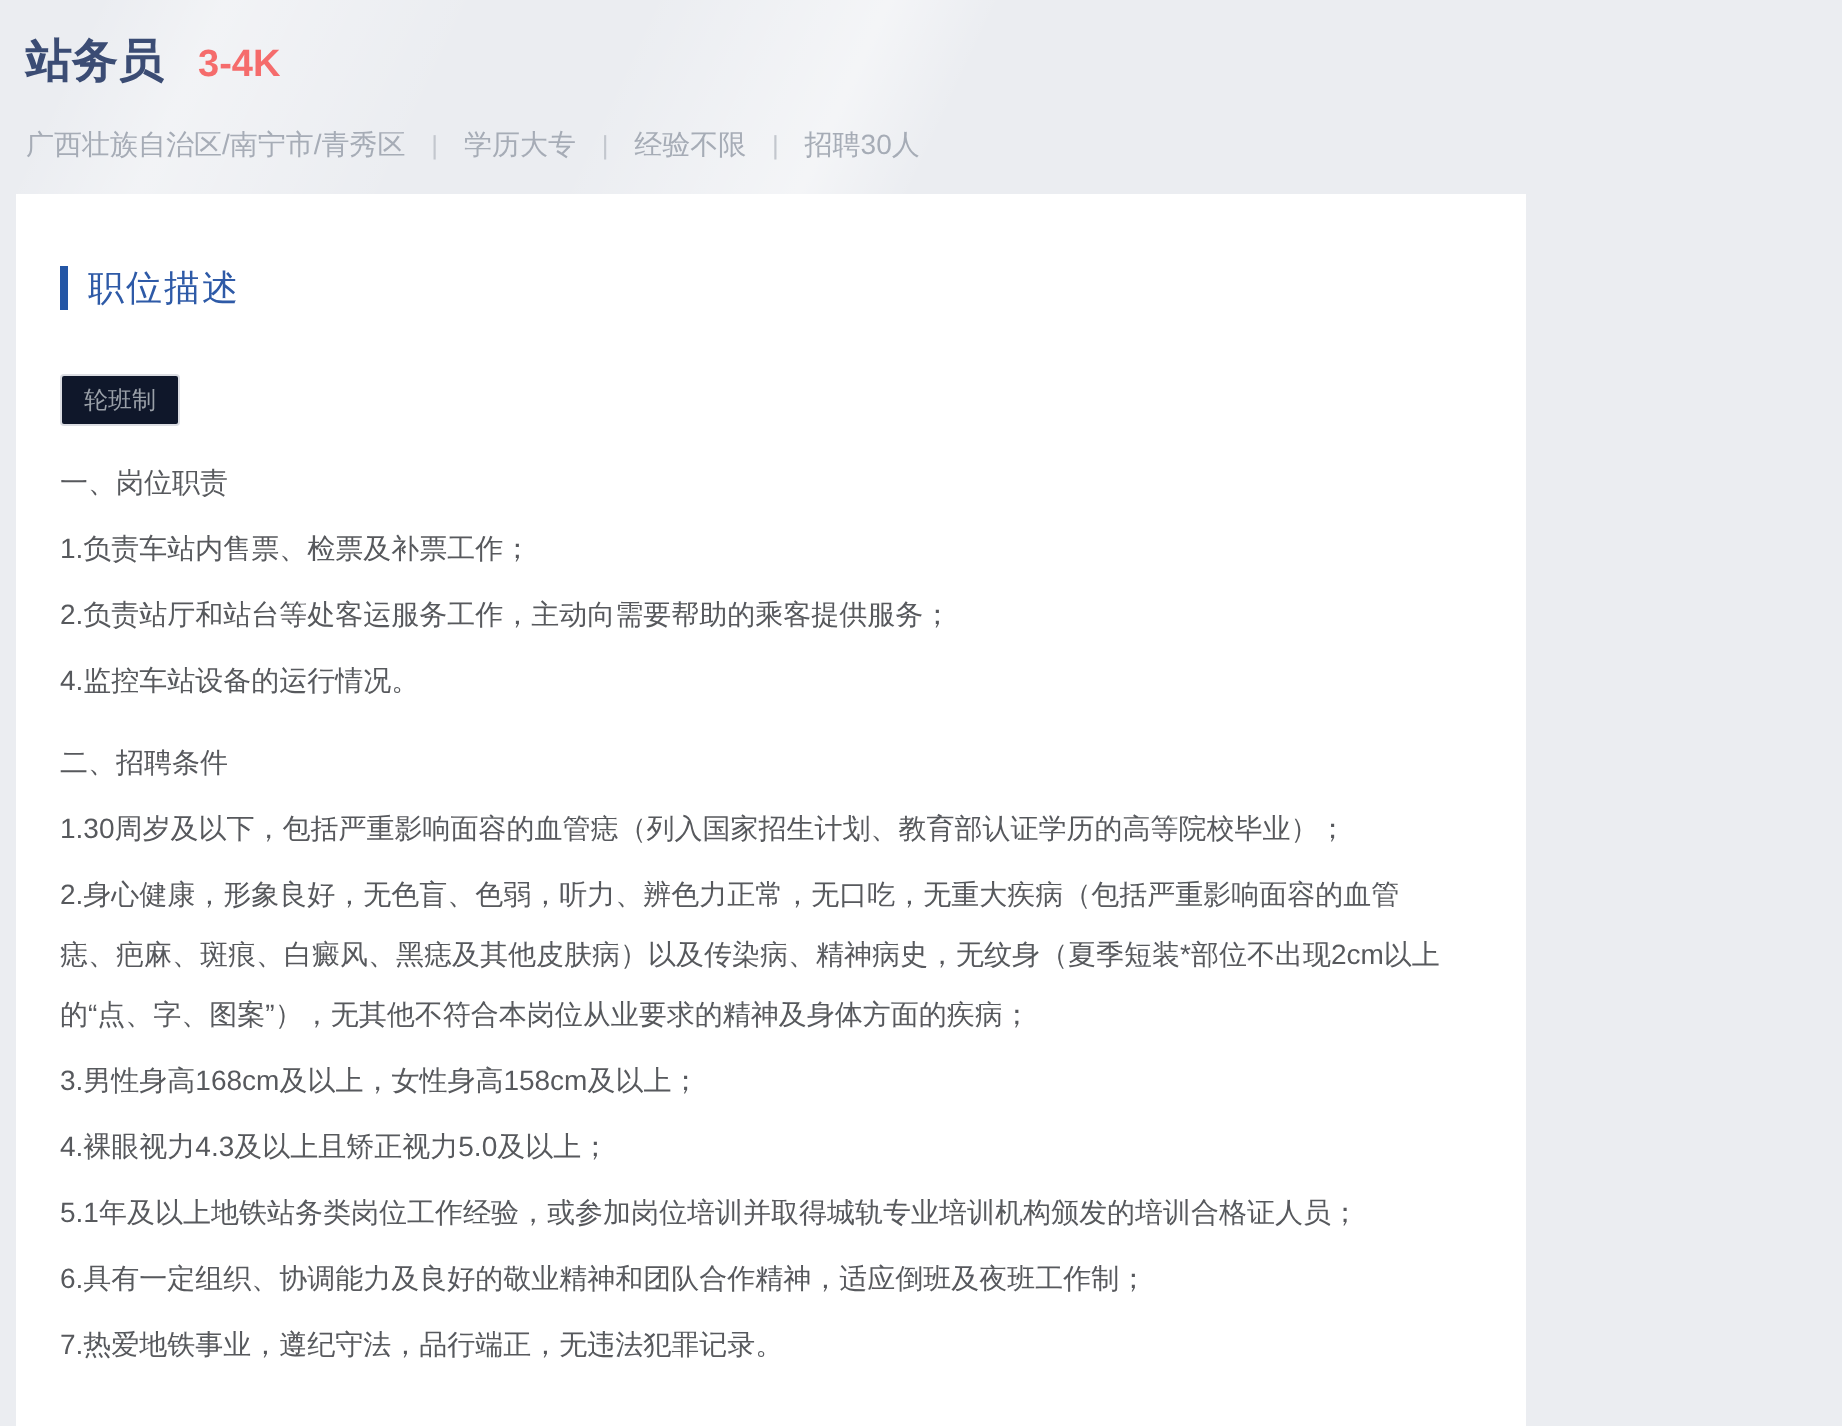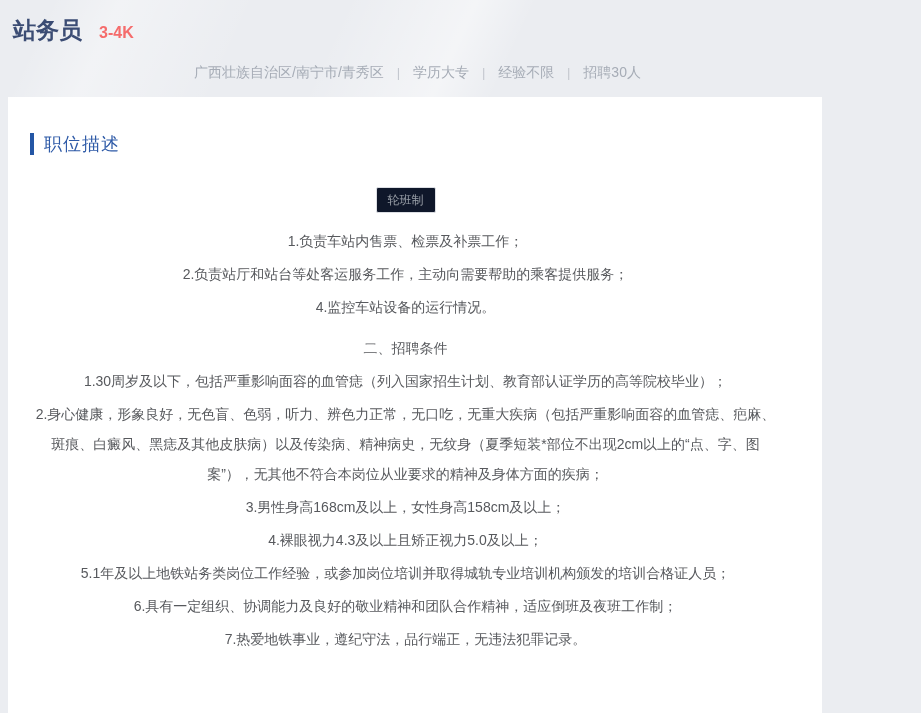--- a/index.html
+++ b/index.html
@@ -11,34 +11,34 @@
     --page-bg: #ebedf1;
   }
   * { box-sizing: border-box; }
   html, body {
     margin: 0; padding: 0;
     width: 921px; height: 713px;
     background: var(--page-bg);
     font-family: "Liberation Sans", "DejaVu Sans", sans-serif;
     overflow: hidden;
   }
-  .page { position: relative; width: 822px; height: 713px; text-align: center; }
+  .page { position: relative; width: 763px; height: 713px; }
 
   
   .header {
     position: absolute; left: 0; top: 0; right: 0; height: 97px;
     background:
       linear-gradient(115deg, rgba(255,255,255,0) 40%, rgba(255,255,255,0.45) 55%, rgba(255,255,255,0) 62%),
       linear-gradient(295deg, rgba(255,255,255,0) 70%, rgba(255,255,255,0.35) 86%, rgba(255,255,255,0) 94%),
       var(--page-bg);
     padding: 16px 0 0 13px;
   }
   .title-row { display: flex; align-items: baseline; }
   .job-title { font-size: 23px; font-weight: bold; color: var(--title-navy); line-height: 28px; }
-  .job-salary { font-size: 16px; font-weight: bold; color: var(--salary-red); margin-left: 17px; line-height: 28px; }
+  .job-salary { font-size: 19px; font-weight: bold; color: var(--salary-red); margin-left: 17px; line-height: 28px; }
   .meta-row { margin-top: 17px; font-size: 14px; color: var(--meta-gray); }
   .meta-sep { color: #c3c7ce; margin: 0 9px; font-size: 13px; }
 
   
   .card {
     position: absolute; left: 8px; top: 97px; right: 0; bottom: 0;
     background: #ffffff;
     padding: 35px 41px 8px 22px;
     overflow: hidden;
   }
@@ -90,20 +90,21 @@
       <div class="section-title">职位描述</div>
     </div>
 
     <div class="tag-row">
       <span class="tag">轮班制</span>
     </div>
 
     <div class="desc">
 
       <div class="section-block">
+        <p>一、岗位职责</p>
         <p>1.负责车站内售票、检票及补票工作；</p>
         <p>2.负责站厅和站台等处客运服务工作，主动向需要帮助的乘客提供服务；</p>
         <p>4.监控车站设备的运行情况。</p>
       </div>
 
       <div class="section-block second">
         <p>二、招聘条件</p>
         <p>1.30周岁及以下，包括严重影响面容的血管痣（列入国家招生计划、教育部认证学历的高等院校毕业）；</p>
         <p>2.身心健康，形象良好，无色盲、色弱，听力、辨色力正常，无口吃，无重大疾病（包括严重影响面容的血管痣、疤麻、斑痕、白癜风、黑痣及其他皮肤病）以及传染病、精神病史，无纹身（夏季短装*部位不出现2cm以上的“点、字、图案”），无其他不符合本岗位从业要求的精神及身体方面的疾病；</p>
         <p>3.男性身高168cm及以上，女性身高158cm及以上；</p>

